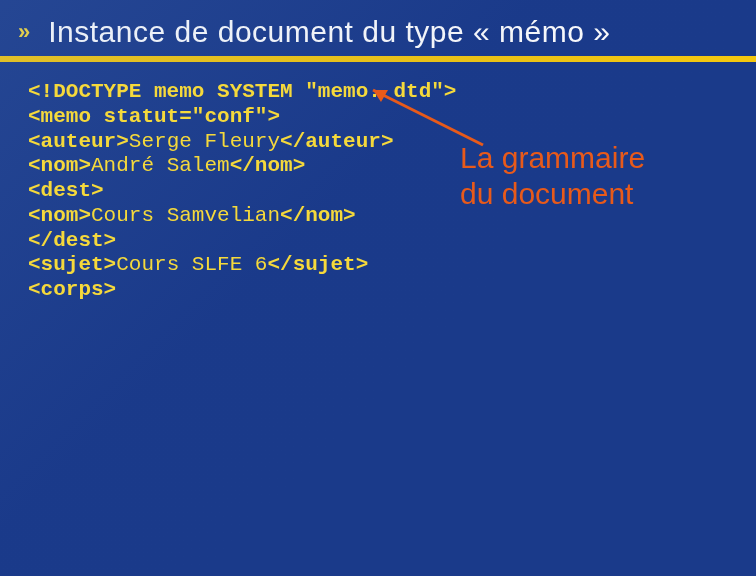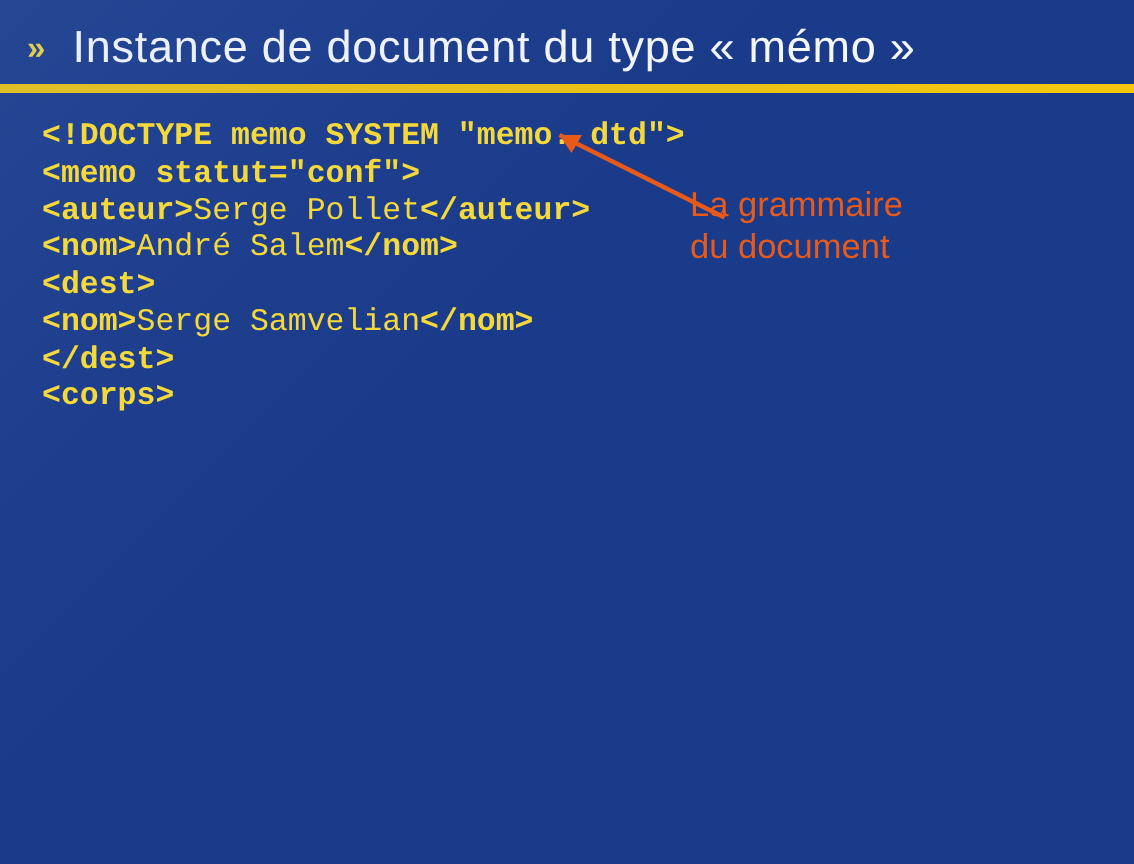--- a/index.html
+++ b/index.html
@@ -48,25 +48,25 @@
     font-family: "Courier New", monospace;
     font-size: 21px;
     line-height: 1.18;
     color: #f5d93b;
   }
   .code-line { white-space: pre-wrap; word-break: break-word; }
   .tag { font-weight: bold; }
   .txt { font-weight: normal; }
   .annotation {
     position: absolute;
-    top: 61px;
+    top: 78px;
     left: 460px;
     color: #e85a1a;
     font-family: Arial, sans-serif;
-    font-size: 23px;
+    font-size: 30px;
     font-weight: normal;
     line-height: 1.2;
   }
   .arrow {
     position: absolute;
     top: 18px;
     left: 348px;
     width: 140px;
     height: 70px;
     pointer-events: none;
@@ -89,19 +89,20 @@
     <polygon points="25,10 40,10 33,22" fill="#e85a1a"></polygon>
   </svg>
 
   <div class="annotation">
     <div>La grammaire</div>
     <div>du document</div>
   </div>
 
   <div class="code-line"><span class="tag">&lt;!DOCTYPE memo SYSTEM "memo. dtd"&gt;</span></div>
   <div class="code-line"><span class="tag">&lt;memo statut="conf"&gt;</span></div>
-  <div class="code-line"><span class="tag">&lt;auteur&gt;</span><span class="txt">Serge Pollet</span><span class="tag">&lt;/auteur&gt;</span></div>
+  <div class="code-line"><span class="tag">&lt;auteur&gt;</span><span class="txt">Serge Fleury</span><span class="tag">&lt;/auteur&gt;</span></div>
   <div class="code-line"><span class="tag">&lt;nom&gt;</span><span class="txt">André Salem</span><span class="tag">&lt;/nom&gt;</span></div>
   <div class="code-line"><span class="tag">&lt;dest&gt;</span></div>
-  <div class="code-line"><span class="tag">&lt;nom&gt;</span><span class="txt">Serge Samvelian</span><span class="tag">&lt;/nom&gt;</span></div>
+  <div class="code-line"><span class="tag">&lt;nom&gt;</span><span class="txt">Cours Samvelian</span><span class="tag">&lt;/nom&gt;</span></div>
   <div class="code-line"><span class="tag">&lt;/dest&gt;</span></div>
+  <div class="code-line"><span class="tag">&lt;sujet&gt;</span><span class="txt">Cours SLFE 6</span><span class="tag">&lt;/sujet&gt;</span></div>
   <div class="code-line"><span class="tag">&lt;corps&gt;</span></div>
 </div>
 
 </body></html>

